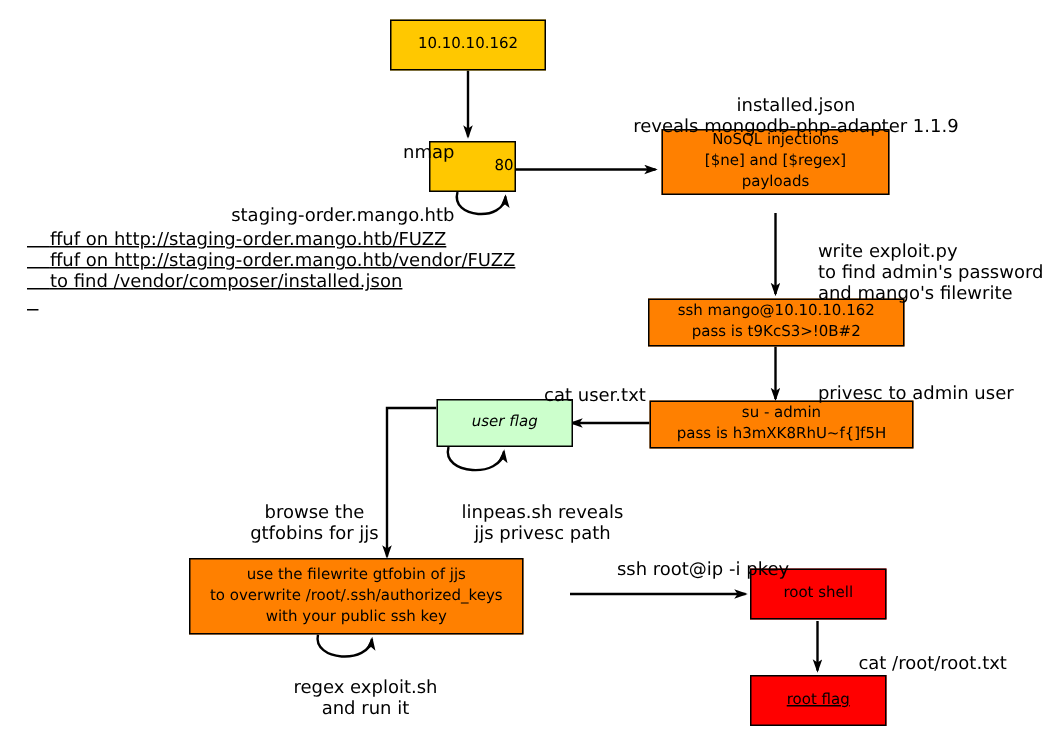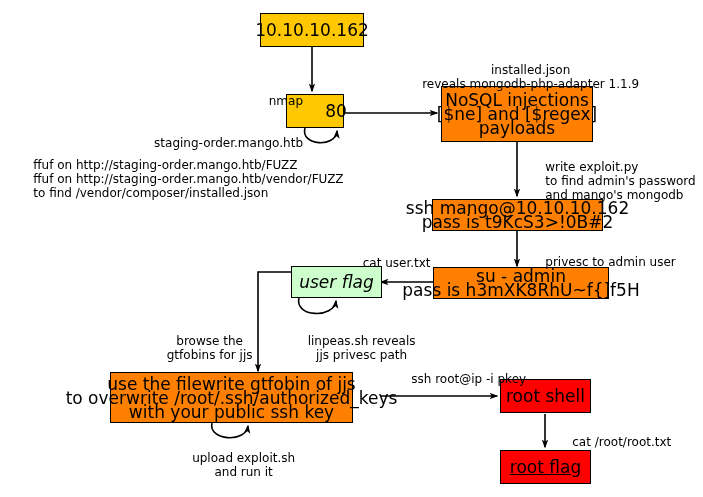--- a/index.html
+++ b/index.html
@@ -15,21 +15,21 @@
 
   .node{
     position:absolute;
     box-sizing:border-box;
     border:1px solid #000000;
     display:flex;
     flex-direction:column;
     align-items:center;
     justify-content:center;
     text-align:left;
-    font-size:17px;
+    font-size:10px;
     line-height:14px;
     color:#000000;
     white-space:pre;
   }
   .node .ln{display:block;}
 
   .gold   {background:#FFC800;}
   .orange {background:#FF8000;}
   .green  {background:#CCFFCC;}
   .red    {background:#FF0000;}
@@ -80,74 +80,74 @@
   </svg>
 
   <div class="node gold" style="left:260px;top:13px;width:104px;height:34px;">
     <span class="ln">10.10.10.162</span>
   </div>
 
   <div class="node gold" style="left:286px;top:94px;width:58px;height:34px;padding-left:42px;">
     <span class="ln">80</span>
   </div>
 
-  <div class="node orange" style="left:441px;top:86px;width:152px;height:56px;">
+  <div class="node orange" style="left:441px;top:86px;width:152px;height:44px;">
     <span class="ln">NoSQL injections</span>
     <span class="ln">[$ne] and [$regex]</span>
     <span class="ln">payloads</span>
   </div>
 
   <div class="node orange" style="left:432px;top:199px;width:171px;height:32px;">
     <span class="ln">ssh mango@10.10.10.162</span>
     <span class="ln">pass is t9KcS3&gt;!0B#2</span>
   </div>
 
   <div class="node orange" style="left:433px;top:267px;width:176px;height:32px;">
     <span class="ln">su - admin</span>
     <span class="ln">pass is h3mXK8RhU~f{]f5H</span>
   </div>
 
   <div class="node green" style="left:291px;top:266px;width:91px;height:32px;font-style:italic;">
     <span class="ln">user flag</span>
   </div>
 
-  <div class="node orange" style="left:110px;top:372px;width:243px;height:51px;">
+  <div class="node orange" style="left:126px;top:372px;width:223px;height:51px;">
     <span class="ln">use the filewrite gtfobin of jjs</span>
     <span class="ln">to overwrite /root/.ssh/authorized_keys</span>
     <span class="ln">with your public ssh key</span>
   </div>
 
   <div class="node red" style="left:500px;top:379px;width:91px;height:34px;">
     <span class="ln">root shell</span>
   </div>
 
   <div class="node red" style="left:500px;top:450px;width:91px;height:34px;text-decoration:underline;">
     <span class="ln">root flag</span>
   </div>
 
   <div class="lbl" style="left:143px;top:66px;width:160px;text-align:right;">
     <span class="ln" style="display:block;text-align:right;">nmap</span>
     <span class="ln" style="display:block;">staging-order.mango.htb</span>
   </div>
 
-  <div class="lbl left" style="left:18px;top:144px;width:340px;">
+  <div class="lbl left" style="left:18px;top:138px;width:340px;text-decoration:underline;">
     <span class="ln">ffuf on http://staging-order.mango.htb/FUZZ</span>
     <span class="ln">ffuf on http://staging-order.mango.htb/vendor/FUZZ</span>
     <span class="ln">to find /vendor/composer/installed.json</span>
   </div>
 
   <div class="lbl" style="left:378px;top:49px;width:290px;">
     <span class="ln">installed.json</span>
     <span class="ln">reveals mongodb-php-adapter 1.1.9</span>
   </div>
 
   <div class="lbl left" style="left:530px;top:146px;width:170px;">
     <span class="ln">write exploit.py</span>
     <span class="ln">to find admin's password</span>
-    <span class="ln">and mango's mongodb</span>
+    <span class="ln">and mango's filewrite</span>
   </div>
 
   <div class="lbl left" style="left:530px;top:241px;width:160px;">
     <span class="ln">privesc to admin user</span>
   </div>
 
   <div class="lbl" style="left:334px;top:242px;width:110px;">
     <span class="ln">cat user.txt</span>
   </div>
 
@@ -155,21 +155,21 @@
     <span class="ln">linpeas.sh reveals</span>
     <span class="ln">jjs privesc path</span>
   </div>
 
   <div class="lbl" style="left:147px;top:320px;width:110px;">
     <span class="ln">browse the</span>
     <span class="ln">gtfobins for jjs</span>
   </div>
 
   <div class="lbl" style="left:171px;top:437px;width:130px;">
-    <span class="ln">upload exploit.sh</span>
+    <span class="ln">regex exploit.sh</span>
     <span class="ln">and run it</span>
   </div>
 
   <div class="lbl left" style="left:396px;top:358px;width:160px;">
     <span class="ln">ssh root@ip -i pkey</span>
   </div>
 
   <div class="lbl left" style="left:557px;top:421px;width:140px;">
     <span class="ln">cat /root/root.txt</span>
   </div>

